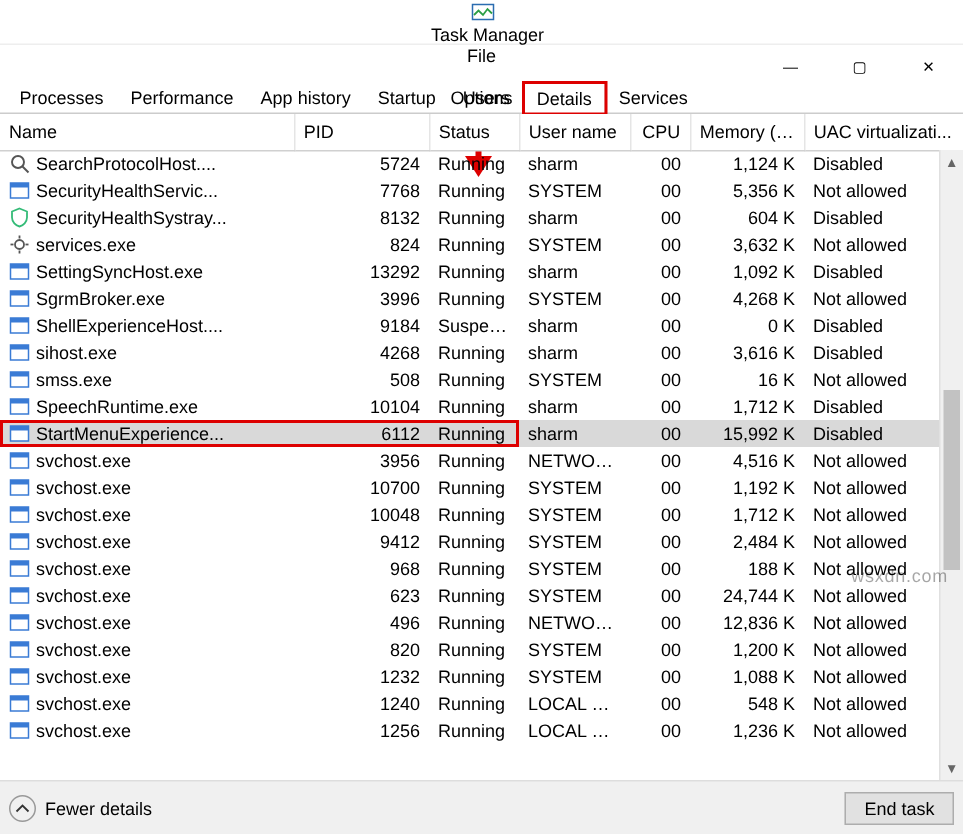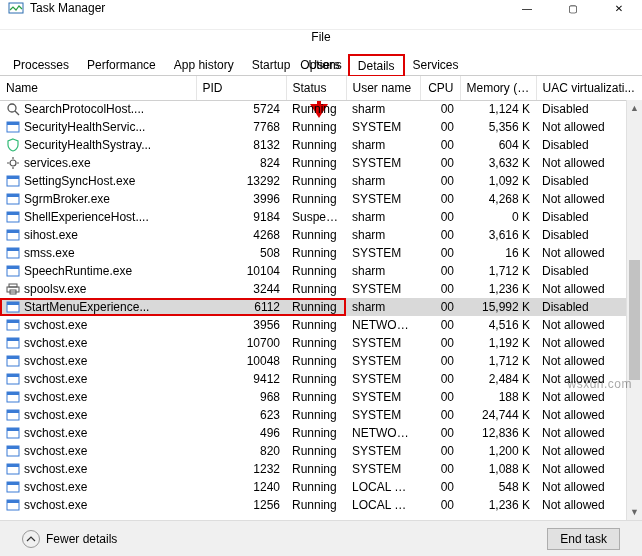--- a/index.html
+++ b/index.html
@@ -13,20 +13,21 @@
     height: 556px;
     overflow: hidden;
     position: relative;
   }
   .titlebar {
     height: 30px;
     display: flex;
     align-items: center;
     padding: 0 0 13px 8px;
     border-bottom: 1px solid #eee;
+    flex-direction: column;
   }
   .titlebar .app-icon {
     width: 16px; height: 16px;
     margin-right: 6px;
     display: flex; align-items: center; justify-content: center;
   }
   .titlebar .title { font-size: 12px; }
   .win-controls {
     margin-left: auto;
     display: flex;
@@ -138,21 +139,21 @@
     vertical-align: -3px;
     margin-right: 4px;
   }
   .footer {
     position: absolute;
     bottom: 0; left: 0; right: 0;
     height: 36px;
     border-top: 1px solid #ddd;
     display: flex;
     align-items: center;
-    padding: 0 22px;
+    padding: 0 6px;
     background: #f0f0f0;
   }
   .fewer {
     display: flex; align-items: center; gap: 6px;
     font-size: 12px;
   }
   .circ {
     width: 18px; height: 18px; border: 1px solid #999; border-radius: 50%;
     display: flex; align-items: center; justify-content: center;
   }
@@ -367,33 +368,20 @@
                 <rect x="1" y="2" width="12" height="10" fill="#fff" stroke="#3a7bd5" stroke-width="1"></rect>
                 <rect x="1" y="2" width="12" height="3" fill="#3a7bd5"></rect>
               </svg></span>SpeechRuntime.exe</td>
           <td class="pid">10104</td>
           <td>Running</td>
           <td>sharm</td>
           <td class="cpu">00</td>
           <td class="mem">1,712 K</td>
           <td>Disabled</td>
         </tr>
-        <tr>
-          <td colspan="2"><span class="proc-icon"><svg width="14" height="14" viewBox="0 0 14 14">
-                <rect x="3" y="2" width="8" height="3" fill="none" stroke="#555"></rect>
-                <rect x="1" y="5" width="12" height="5" fill="none" stroke="#555"></rect>
-                <rect x="4" y="8" width="6" height="4" fill="none" stroke="#555"></rect>
-              </svg></span>spoolsv.exe</td>
-          <td class="pid">3244</td>
-          <td>Running</td>
-          <td>SYSTEM</td>
-          <td class="cpu">00</td>
-          <td class="mem">1,236 K</td>
-          <td>Not allowed</td>
-        </tr>
         <tr class="selected row-highlighted">
           <td colspan="2"><span class="proc-icon"><svg width="14" height="14" viewBox="0 0 14 14">
                 <rect x="1" y="2" width="12" height="10" fill="#fff" stroke="#3a7bd5" stroke-width="1"></rect>
                 <rect x="1" y="2" width="12" height="3" fill="#3a7bd5"></rect>
               </svg></span>StartMenuExperience...</td>
           <td class="pid">6112</td>
           <td>Running</td>
           <td>sharm</td>
           <td class="cpu">00</td>
           <td class="mem">15,992 K</td>

